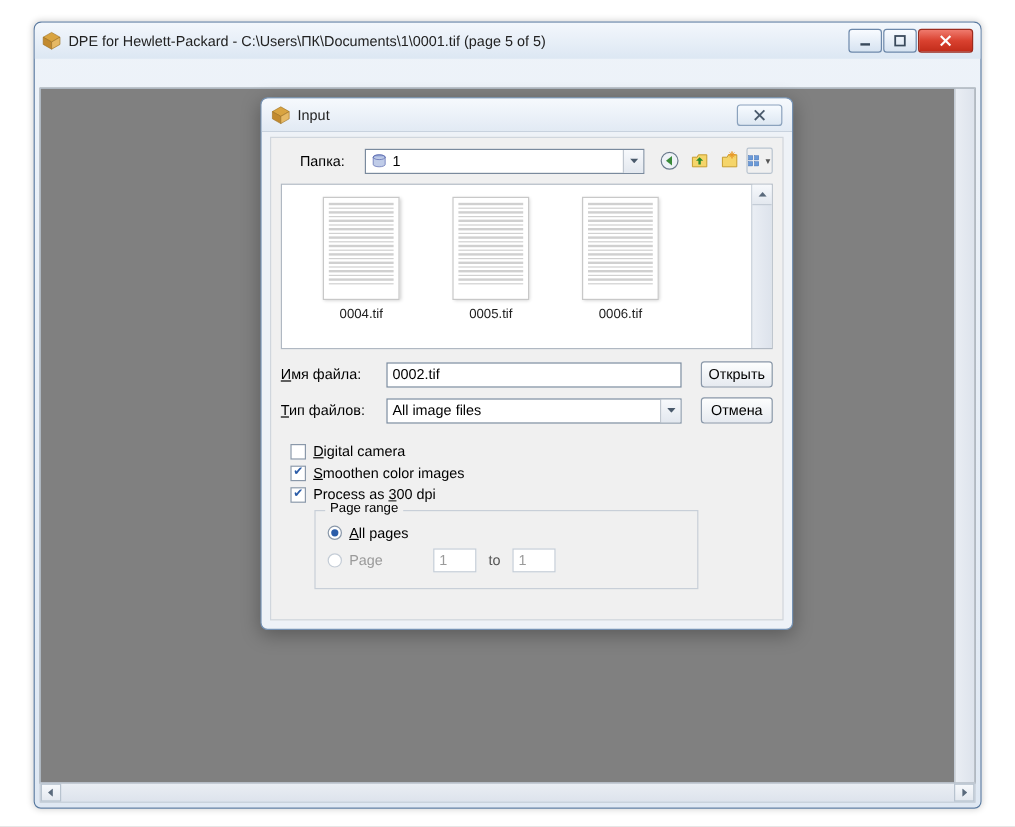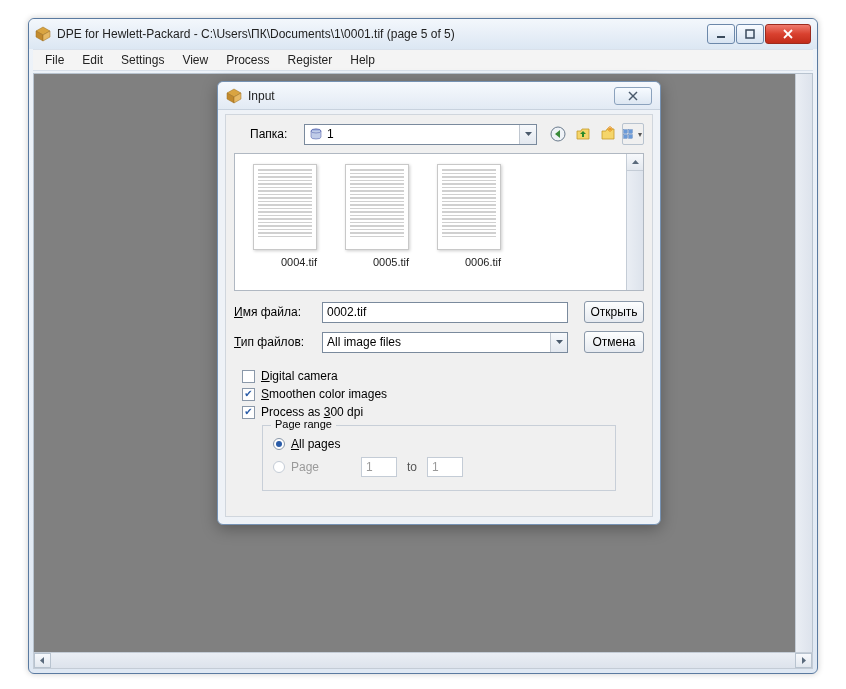--- a/index.html
+++ b/index.html
@@ -40,42 +40,42 @@
 .folder-combo { flex:1; height:21px; border:1px solid #7a8a9d; background:#fff; display:flex; align-items:center; padding:0 4px; position:relative; }
 .folder-combo .drv-icon { width:14px; height:14px; margin-right:4px; }
 .dropdown-arrow { position:absolute; right:0; top:0; bottom:0; width:17px; border-left:1px solid #c0c7d0; display:flex; align-items:center; justify-content:center; background:linear-gradient(#f7f9fc,#e3e8ef); }
 .toolbar-icons { display:flex; gap:3px; margin-left:4px; }
 .tb-icon { width:22px; height:22px; display:flex; align-items:center; justify-content:center; cursor:pointer; border-radius:2px; }
 .tb-icon.drop-part { border:1px solid #b8c3cf; padding-right:10px; position:relative; }
 .tb-icon.drop-part::after { content:"▾"; position:absolute; right:1px; font-size:8px; color:#555; }
 
 
 .thumb-pane { margin:2px 8px 6px 8px; height:138px; background:#fff; border:1px solid #b0b8c2; position:relative; display:flex; gap:28px; padding:10px 18px; }
-.thumb { display:flex; flex-direction:column; align-items:flex-end; gap:6px; }
+.thumb { display:flex; flex-direction:column; align-items:center; gap:6px;margin-left:16px; }
 .thumb-doc { width:64px; height:86px; border:1px solid #c8c8c8; background:#fff; box-shadow:1px 1px 3px rgba(0,0,0,0.2); position:relative; overflow:hidden; padding:4px; }
 .thumb-doc .line { height:1.5px; background:#d0d0d0; margin-bottom:2px; }
 .thumb-label { font-size:11px; color:#222; }
 .thumb-scroll { position:absolute; right:0; top:0; bottom:0; width:17px; background:linear-gradient(to right,#eaeef4,#dde3ec); border-left:1px solid #c4ccd6; }
 .thumb-scroll .sb-btn { height:17px; border-bottom:1px solid #c4ccd6; background:linear-gradient(#f7f9fc,#e3e8ef); display:flex; align-items:center; justify-content:center; }
 
 
 .field-row { display:flex; align-items:center; gap:16px; padding:4px 8px; }
 .field-row .flabel { width:72px; }
 .field-row input, .field-row .combo { flex:1; height:21px; border:1px solid #7a8a9d; background:#fff; padding:0 4px; font-size:12px; }
 .field-row .combo { display:flex; align-items:center; position:relative; }
 .field-row button { width:60px; height:22px; border:1px solid #8a98a9; background:linear-gradient(#fdfefe,#e6eaf0); border-radius:3px; cursor:pointer; }
 .field-row button span:first-letter { text-decoration: underline; }
 
 
 .options { padding: 10px 16px 4px 16px; }
 .chk-row { display:flex; align-items:center; gap:6px; padding:2px 0; }
 .chk { width:13px; height:13px; border:1px solid #8a98a9; background:#fff; display:flex; align-items:center; justify-content:center; }
 .chk.checked::after { content:"✔"; font-size:10px; color:#2a5ca8; line-height:1; }
 
-.fieldset { border:1px solid #c8cfd8; margin:4px 0 0 20px; padding:8px 10px 10px 10px; position:relative; width:354px; }
+.fieldset { border:1px solid #c8cfd8; margin:4px 0 0 20px; padding:8px 10px 10px 10px; position:relative; width:320px; }
 .fieldset .legend { position:absolute; top:-8px; left:8px; background:#f0f0f0; padding:0 4px; font-size:11px; }
 .radio-row { display:flex; align-items:center; gap:6px; padding:3px 0; }
 .radio { width:12px; height:12px; border:1px solid #8a98a9; border-radius:50%; background:#fff; display:flex; align-items:center; justify-content:center; }
 .radio.checked::after { content:""; width:6px; height:6px; background:#2a5ca8; border-radius:50%; }
 .radio.disabled { border-color:#c4ccd6; }
 .range-inputs { display:inline-flex; align-items:center; gap:10px; margin-left:36px; }
 .range-inputs input { width:36px; height:20px; border:1px solid #c4ccd6; background:#fff; color:#9a9a9a; text-align:left; padding:0 4px; }
 .range-inputs .to { color:#555; }
 .gray-text { color:#9a9a9a; }
 
@@ -107,29 +107,20 @@
         </div>
       <div class="win-btn close-btn">
           <svg width="10" height="10">
             <line x1="1" y1="1" x2="9" y2="9" stroke="#fff" stroke-width="1.8"></line>
             <line x1="9" y1="1" x2="1" y2="9" stroke="#fff" stroke-width="1.8"></line>
           </svg>
         </div>
     </div>
   </div>
 
-  <div class="menubar">
-    <div class="menu-item">File</div>
-    <div class="menu-item">Edit</div>
-    <div class="menu-item">Settings</div>
-    <div class="menu-item">View</div>
-    <div class="menu-item">Process</div>
-    <div class="menu-item">Register</div>
-    <div class="menu-item">Help</div>
-  </div>
 
   <div class="client-area">
     <div class="vscroll"></div>
   </div>
   <div class="hscroll-bar">
     <div class="sb-btn">
         <svg width="7" height="7">
           <polygon points="5,0 5,7 1,3.5" fill="#5a6a7c"></polygon>
         </svg>
       </div>

